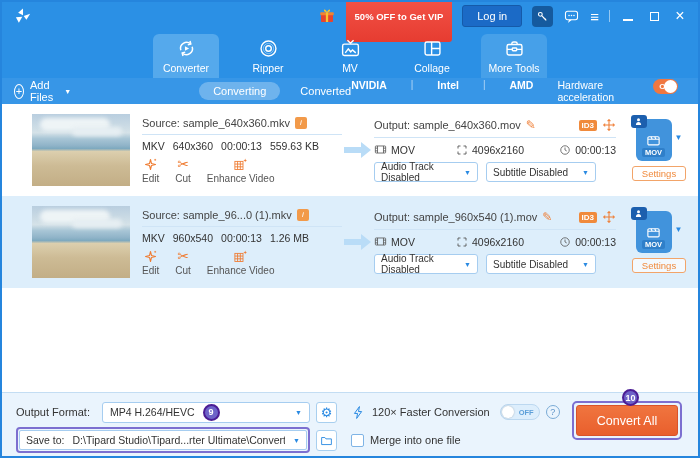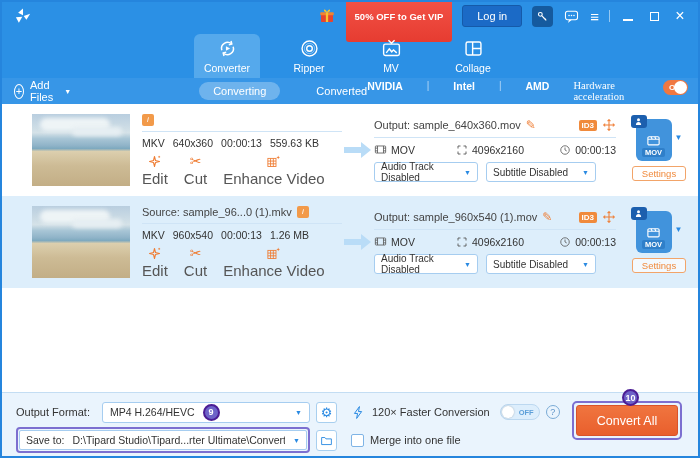--- a/index.html
+++ b/index.html
@@ -36,28 +36,28 @@
   .tab.hovered{ background:#46a0e9; }
   .tab-label{ font-size:10.5px; white-space:nowrap; }
 
   
   .subbar{ height:26px; background:#3796e7; display:flex; align-items:center; padding:0 12px; }
   .addfiles{ display:flex; align-items:center; gap:6px; color:#fff; }
   .plus-circle{ width:15px; height:15px; border:1.4px solid #fff; border-radius:50%;
                 font-size:11px; line-height:12px; text-align:center; color:#fff; }
   .addfiles-label{ font-size:11px; }
   .caret{ font-size:7px; color:#fff; }
-  .center-tabs{ display:flex; align-items:center; margin-left:128px; gap:36px; }
+  .center-tabs{ display:flex; align-items:center; margin-left:128px; gap:20px; }
   .pill{ background:rgba(255,255,255,.28); border-radius:10px; padding:3px 14px;
          color:#fff; font-size:11px; }
   .plain-tab{ color:#fff; font-size:11px; }
   .hw-group{ margin-left:auto; display:flex; align-items:flex-start; gap:24px; color:#fff; }
   .brand{ font-size:10.5px; font-weight:bold; }
   .pipe{ color:rgba(255,255,255,.6); font-size:10px; }
-  .hw-label{ font-size:10.5px;font-family:Liberation Serif, serif; }
+  .hw-label{ font-size:10.5px; }
   .toggle-on{ width:36px; height:15px; background:#f07740; border-radius:8px; position:relative; }
   .toggle-on .t-label{ position:absolute; left:6px; top:3px; font-size:8px; font-weight:bold; color:#fff; }
   .toggle-on .knob{ position:absolute; right:1px; top:1px; width:13px; height:13px;
                     background:#fff; border-radius:50%; }
   .q-circle{ width:14px; height:14px; border:1.3px solid #fff; border-radius:50%;
              font-size:9px; color:#fff; text-align:center; line-height:12px; }
 
   
   .content{ height:288px; background:#fff; }
   .file-row{ height:92px; display:flex; align-items:center; padding-left:30px; }
@@ -73,21 +73,21 @@
   .person{ position:absolute; left:52px; top:34px; width:8px; height:18px; }
   .person .head{ width:6px; height:8px; background:#2a211c; border-radius:3px; margin-left:1px; }
   .person .body{ width:8px; height:10px; background:#9c5a4c; border-radius:2px; }
 
   .src-col{ width:200px; margin-left:12px; font-size:11px; color:#444; }
   .line1{ display:flex; align-items:center; gap:5px; white-space:nowrap; }
   .divider{ border-top:1px solid #cfe4f6; margin:5px 0; }
   .meta{ display:flex; gap:8px; white-space:nowrap; font-size:10.5px; color:#333; }
   .actions{ display:flex; gap:16px; margin-top:5px; }
   .action{ display:flex; flex-direction:column; align-items:center; gap:1px; }
-  .action-label{ font-size:15px; color:#555; }
+  .action-label{ font-size:10px; color:#555; }
   .info-chip{ width:12px; height:12px; background:#f29a4a; color:#fff; border-radius:2px;
               font-size:8px; font-style:italic; text-align:center; line-height:12px; flex:none;}
 
   .flow-arrow{ width:32px; flex:none; display:flex; justify-content:center; }
 
   .out-col{ width:242px; font-size:11px; color:#444; }
   .out-line1{ display:flex; align-items:center; gap:5px; white-space:nowrap; }
   .pencil{ color:#ef7d34; font-size:12px; }
   .id3-badge{ margin-left:auto; background:#f08a3c; color:#fff; font-size:8px; font-weight:bold;
               border-radius:2px; padding:1px 3px; }
@@ -229,20 +229,29 @@
       </svg>
       <span class="tab-label">MV</span>
     </div>
     <div class="tab">
       <svg width="21" height="21" viewBox="0 0 24 24" fill="none" stroke="#fff" stroke-width="1.6">
         <rect x="3.5" y="4.5" width="17" height="15" rx="2"></rect>
           <path d="M11 4.5v15 M11 12h9.5"></path>
       </svg>
       <span class="tab-label">Collage</span>
     </div>
+    <div class="tab hovered">
+      <svg width="21" height="21" viewBox="0 0 24 24" fill="none" stroke="#fff" stroke-width="1.6">
+        <rect x="3.5" y="7.5" width="17" height="12" rx="2"></rect>
+          <path d="M9 7.5 V6 a2 1.5 0 0 1 2-1.5 h2 A2 1.5 0 0 1 15 6 v1.5"></path>
+        <path d="M3.5 13 h6 m5 0 h6"></path>
+          <rect x="9.5" y="11.5" width="5" height="3" rx=".8"></rect>
+      </svg>
+      <span class="tab-label">More Tools</span>
+    </div>
   </div>
 
   <div class="subbar">
     <div class="addfiles">
       <span class="plus-circle">+</span>
       <span class="addfiles-label">Add Files</span>
       <span class="caret">▼</span>
     </div>
     <div class="center-tabs">
       <span class="pill">Converting</span>
@@ -266,20 +275,21 @@
   <div class="content">
 
     <div class="file-row">
       <div class="thumb">
         <span class="cloud"></span>
           <span class="cloud2"></span>
         <span class="person"><span class="head"></span><span class="body"></span></span>
       </div>
       <div class="src-col">
         <div class="line1">
+          <span>Source: sample_640x360.mkv</span>
           <span class="info-chip">i</span>
         </div>
         <div class="divider"></div>
         <div class="meta">
           <span>MKV</span>
           <span>640x360</span>
           <span>00:00:13</span>
           <span>559.63 KB</span>
         </div>
         <div class="actions">

